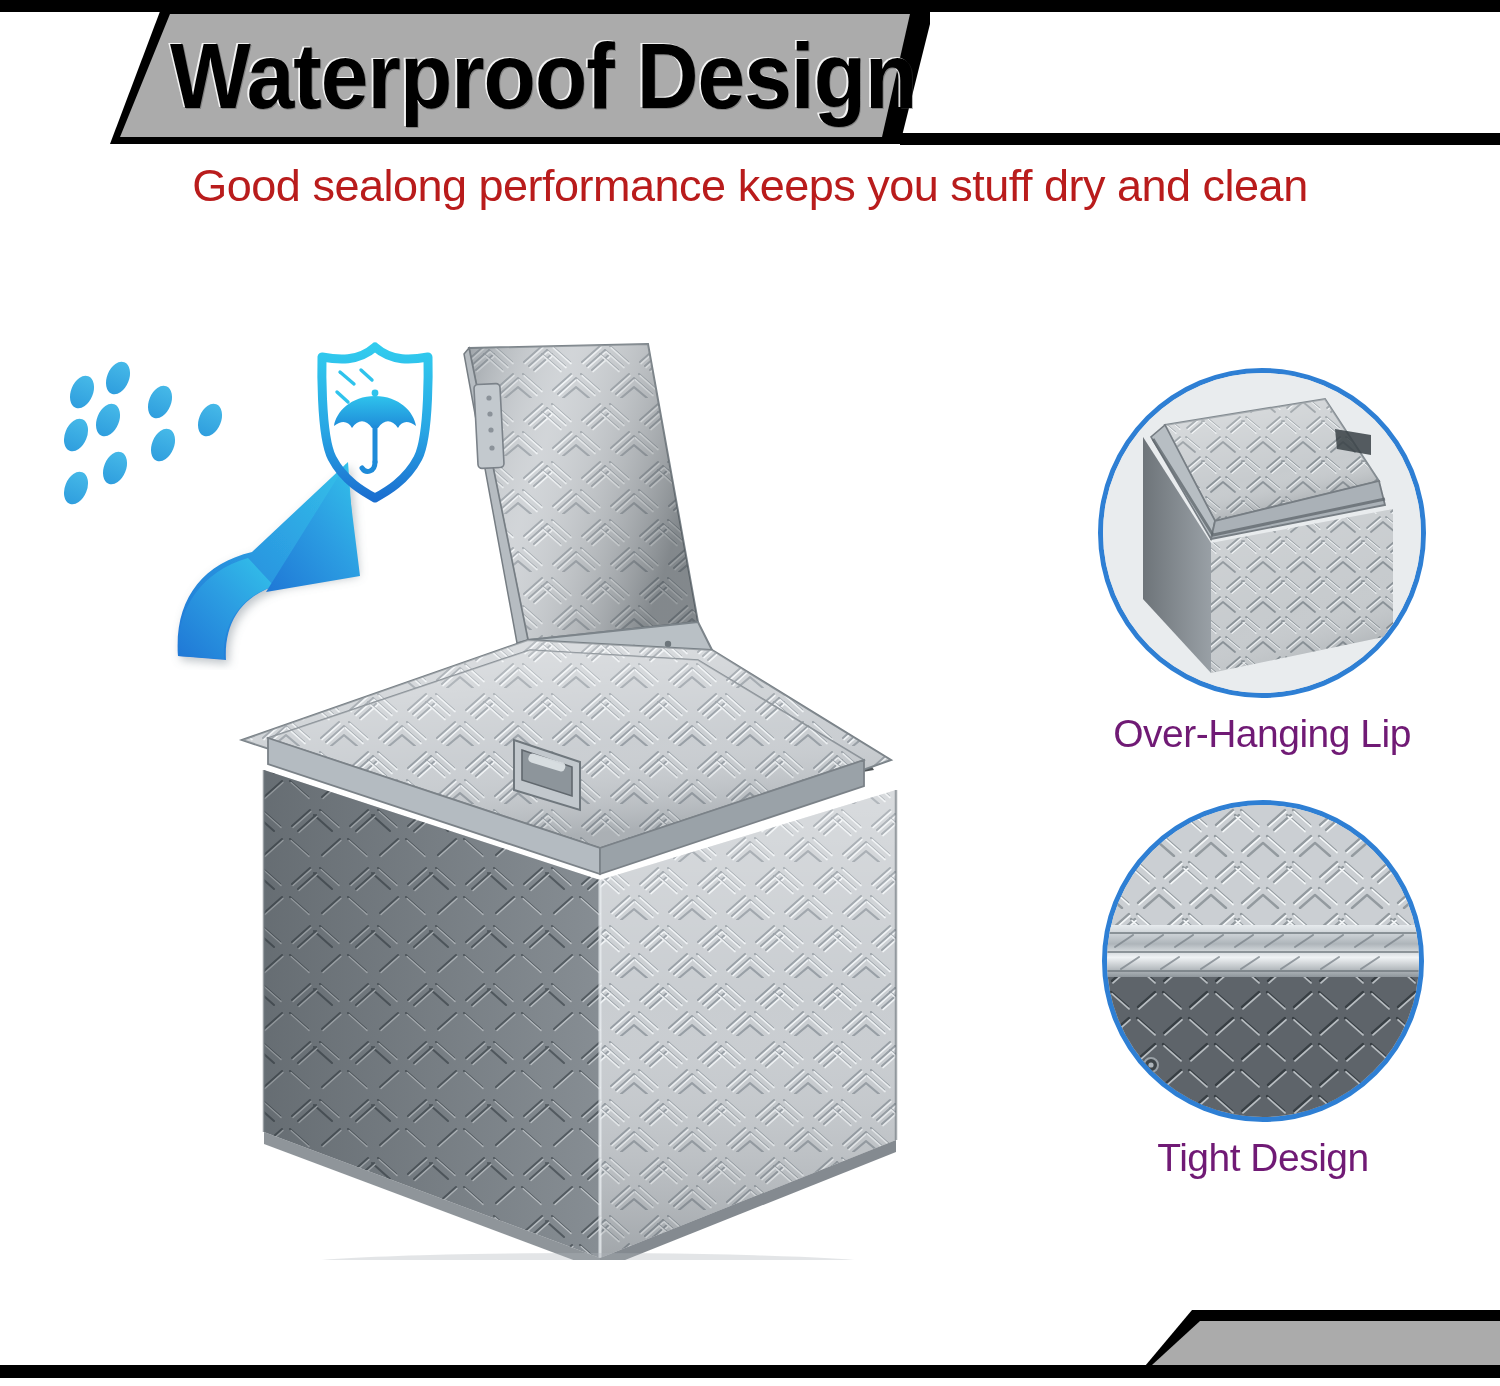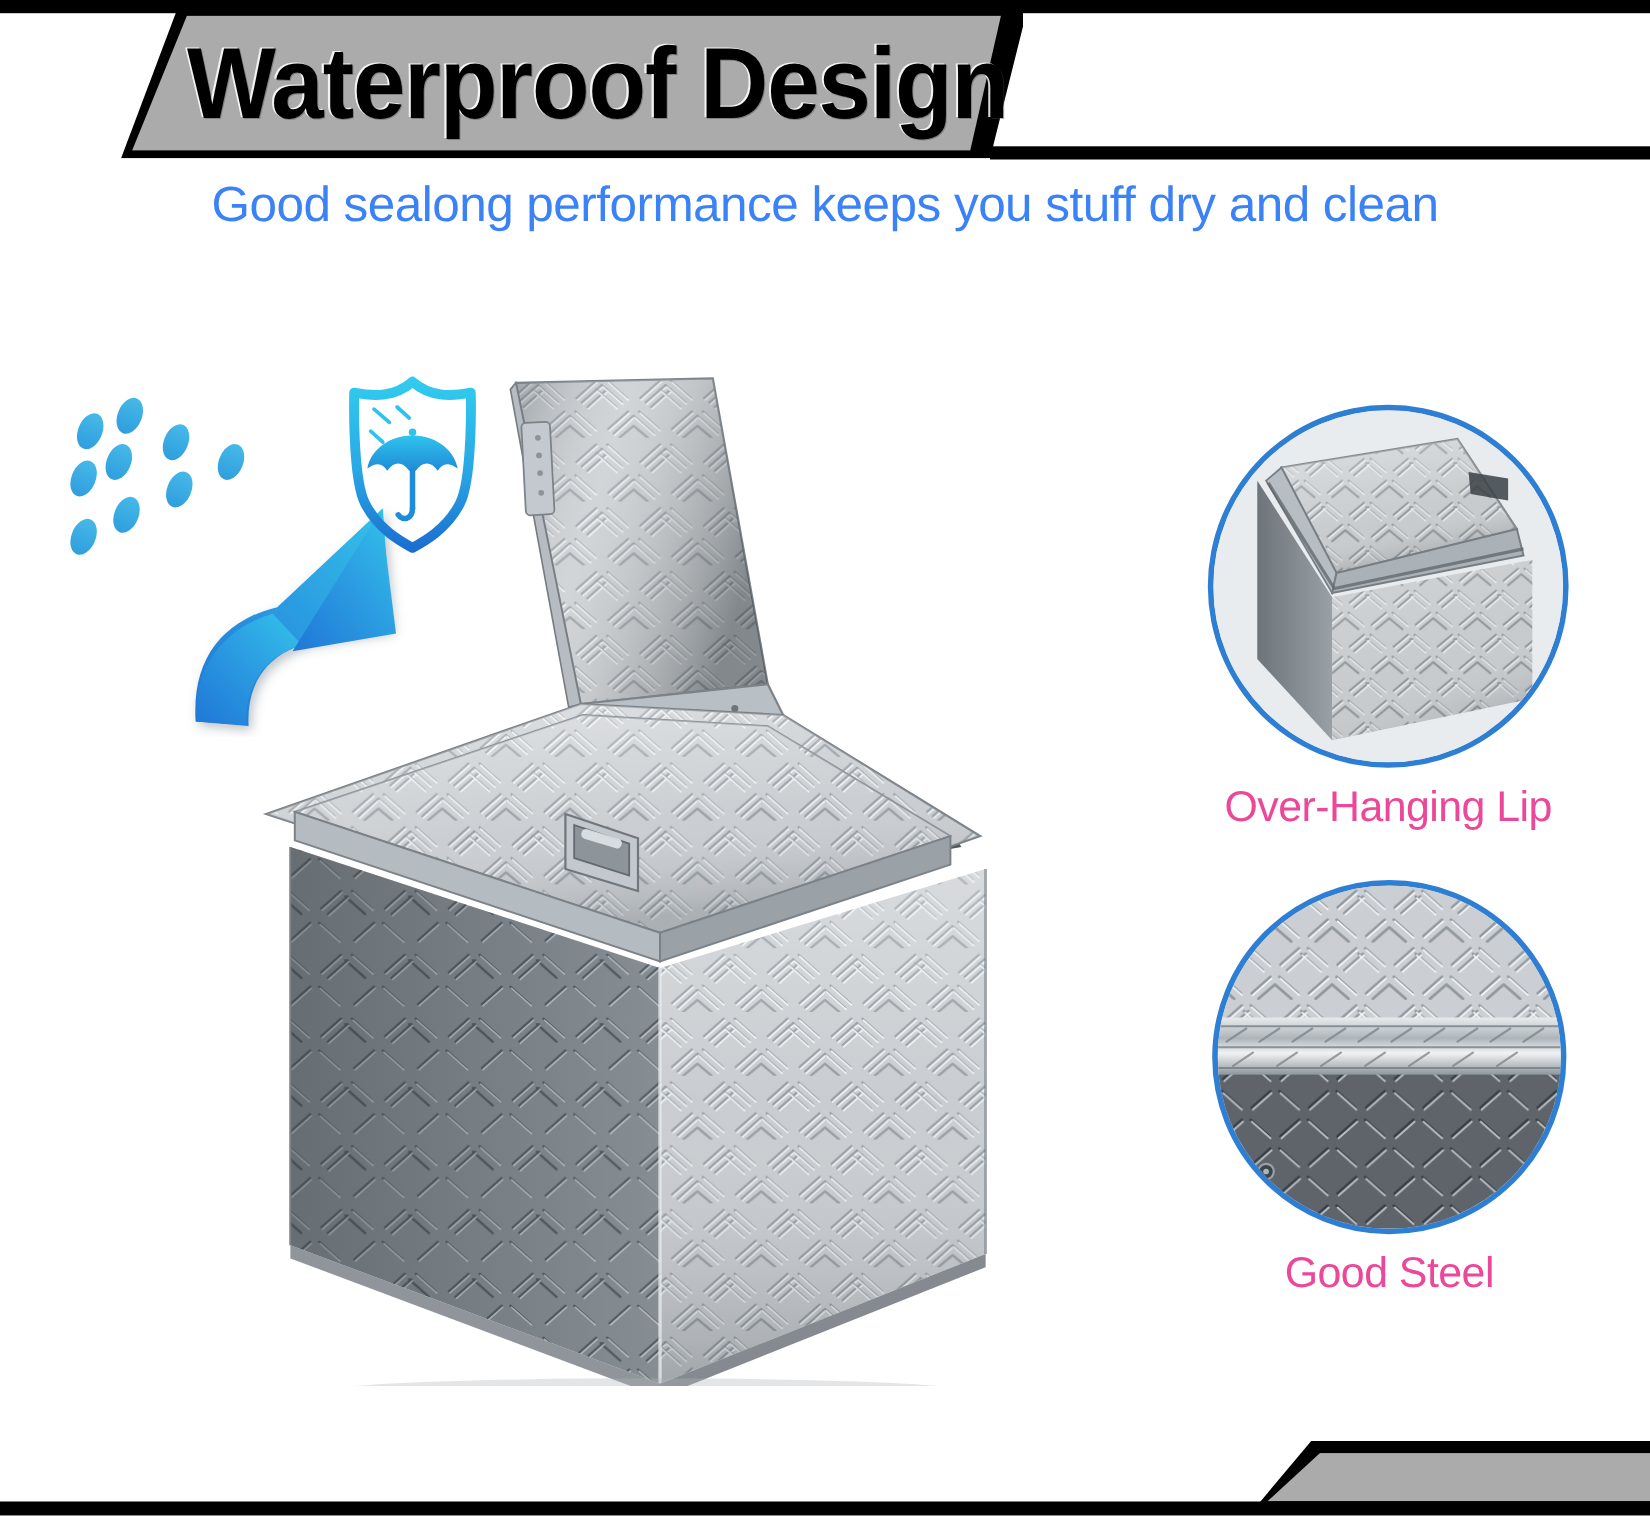--- a/index.html
+++ b/index.html
@@ -66,21 +66,21 @@
     white-space: nowrap;
   }
 
   
   .subtitle {
     position: absolute;
     left: 0; top: 160px;
     width: 1500px;
     text-align: center;
     font-size: 45px;
-    color: #3b82f6;
+    color: #b91c1c;
     letter-spacing: -0.5px;
     white-space: nowrap;
   }
 
   
   .wp-group { position: absolute; left: 60px; top: 340px; width: 380px; height: 330px; }
   .wp-drops { position: absolute; left: 0; top: 0; width: 200px; height: 230px; }
   .wp-arrow { position: absolute; left: 110px; top: 120px; width: 220px; height: 210px; }
   .wp-shield { position: absolute; left: 250px; top: 0px; width: 130px; height: 165px; }
 
@@ -93,21 +93,21 @@
     position: relative;
     border-radius: 50%;
     overflow: hidden;
     border: 5px solid #2e7fd4;
     background: #dfe2e4;
     box-sizing: border-box;
   }
   .callout-label {
     text-align: center;
     font-size: 39px;
-    color: #ec4899;
+    color: #701a75;
     letter-spacing: -0.5px;
     white-space: nowrap;
     margin-top: 14px;
   }
   #callout-lip { left: 1098px; top: 368px; width: 328px; }
   #callout-lip .callout-circle { width: 328px; height: 330px; }
   #callout-steel { left: 1102px; top: 800px; width: 322px; }
   #callout-steel .callout-circle { width: 322px; height: 322px; }
 
   
@@ -533,20 +533,20 @@
           <line x1="254" y1="164" x2="272" y2="152"></line>
         </g>
 
         <rect x="0" y="172" width="312" height="140" fill="url(#plate3d)"></rect>
         <rect x="0" y="172" width="312" height="140" fill="#11161a" opacity="0.18"></rect>
 
         <circle cx="44" cy="260" r="7" fill="#3d4448" stroke="#9aa1a6" stroke-width="2"></circle>
         <circle cx="44" cy="260" r="2.6" fill="#aeb5ba"></circle>
       </svg>
     </div>
-    <div class="callout-label">Good Steel</div>
+    <div class="callout-label">Tight Design</div>
   </div>
 
   <div class="bottom-outline"></div>
   <div class="bottom-fill"></div>
   <div class="bottom-bar"></div>
 
 </div>
 
 </body></html>

